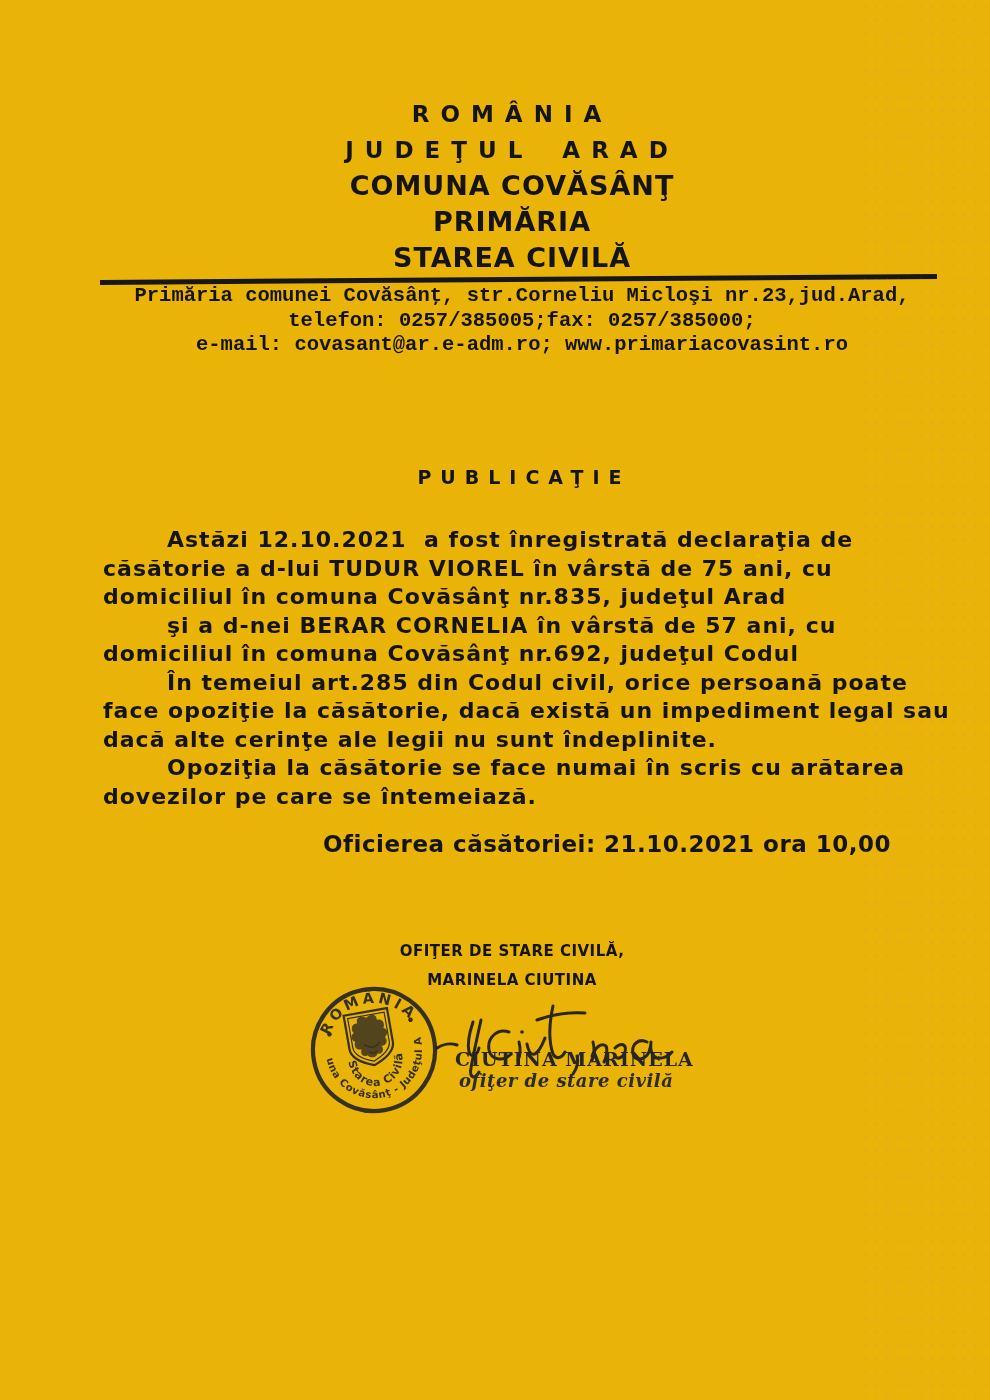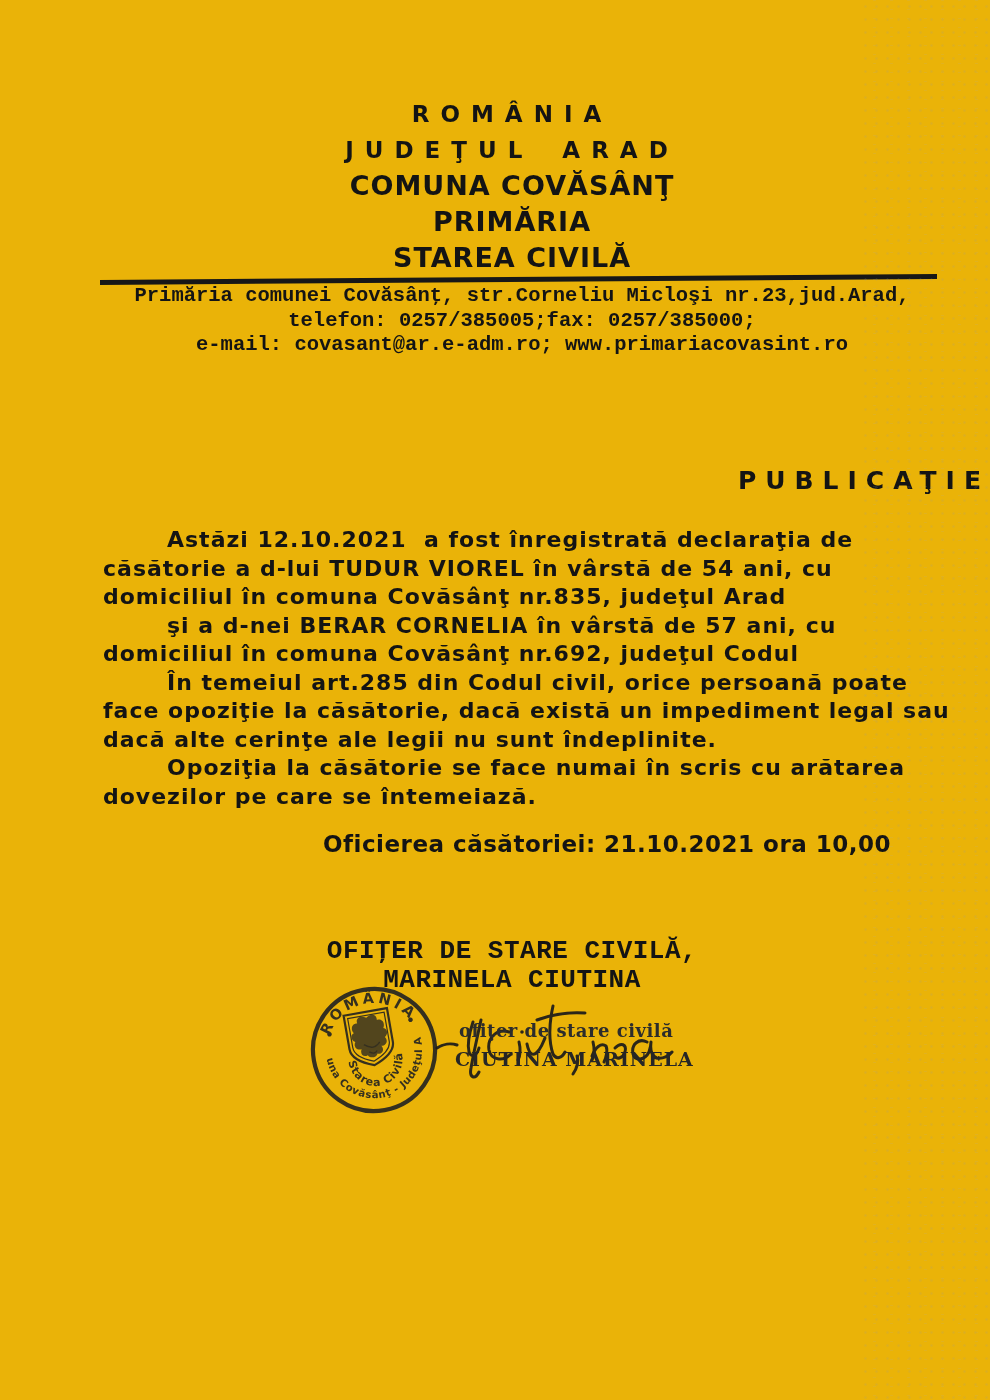--- a/index.html
+++ b/index.html
@@ -18,42 +18,42 @@
   .h-sp{font-size:23px;letter-spacing:11px;word-spacing:10px;}
   .h-big{font-size:27px;letter-spacing:1px;}
   
   .rule{position:absolute;top:277px;left:100px;width:837px;height:4.5px;background:#171717;transform:rotate(-0.4deg);}
   
   .contact{position:absolute;top:284px;left:54px;width:936px;text-align:center;font-family:Liberation Mono, monospace;}
   .contact div{font-size:20.5px;line-height:24.5px;white-space:pre;}
   
   .regnr{position:absolute;top:374px;left:104px;font-size:22px;letter-spacing:0.5px;white-space:pre;}
   
-  .doc-title{position:absolute;top:466px;left:58px;width:932px;text-align:right;font-size:25px;letter-spacing:9px;white-space:pre;}
+  .doc-title{position:absolute;top:466px;left:58px;width:932px;text-align:center;font-size:19px;letter-spacing:9px;white-space:pre;}
   
   .body-block{position:absolute;top:526px;left:103px;width:830px;}
   .bl{font-size:22px;line-height:28.5px;letter-spacing:1px;white-space:pre;}
   .ind{padding-left:64px;}
   
   .ceremony{position:absolute;top:831px;left:323px;font-size:23px;letter-spacing:0.5px;white-space:pre;}
   
   .officer{position:absolute;top:937px;left:34px;width:956px;text-align:center;}
-  .officer div{font-size:26px;line-height:29px;letter-spacing:0.5px;white-space:pre;font-family:Liberation Mono, monospace;}
+  .officer div{font-size:15px;line-height:29px;letter-spacing:0.5px;white-space:pre;}
   
   .stamp-svg{position:absolute;left:299px;top:975px;width:150px;height:150px;opacity:0.9;}
   .sig-svg{position:absolute;left:425px;top:998px;width:250px;height:85px;opacity:0.92;}
   .sig-name{
     position:absolute;left:455px;top:1048px;
     font-family:"DejaVu Serif","Liberation Serif",serif;
     font-weight:bold;font-size:19px;letter-spacing:1px;color:#262626;white-space:pre;
   }
   .sig-role{
-    position:absolute;left:459px;top:1020px;
+    position:absolute;left:459px;top:1070px;
     font-family:"DejaVu Serif","Liberation Serif",serif;
-    font-weight:bold;font-size:18px;letter-spacing:0.5px;color:#2c2c2c;white-space:pre;text-align:right;
+    font-weight:bold;font-style:italic;font-size:18px;letter-spacing:0.5px;color:#2c2c2c;white-space:pre;text-align:right;
   }
   
   .noise{
     position:absolute;top:0;right:0;width:130px;height:1400px;
     background-image:
       radial-gradient(#9a9a9a 1px, transparent 1.4px),
       radial-gradient(#b0b0b0 1px, transparent 1.4px);
     background-size:11px 13px, 17px 9px;
     background-position:0 0, 6px 5px;
     opacity:0.14;
@@ -79,21 +79,21 @@
     <div>Primăria comunei Covăsânţ, str.Corneliu Micloşi nr.23,jud.Arad,</div>
     <div>telefon: 0257/385005;fax: 0257/385000;</div>
     <div>e-mail: covasant@ar.e-adm.ro; www.primariacovasint.ro</div>
   </div>
 
 
   <div class="doc-title">PUBLICAŢIE</div>
 
   <div class="body-block">
     <div class="bl ind">Astăzi 12.10.2021  a fost înregistrată declaraţia de</div>
-    <div class="bl">căsătorie a d-lui TUDUR VIOREL în vârstă de 54 ani, cu</div>
+    <div class="bl">căsătorie a d-lui TUDUR VIOREL în vârstă de 75 ani, cu</div>
     <div class="bl">domiciliul în comuna Covăsânţ nr.835, judeţul Arad</div>
     <div class="bl ind">şi a d-nei BERAR CORNELIA în vârstă de 57 ani, cu</div>
     <div class="bl">domiciliul în comuna Covăsânţ nr.692, judeţul Codul</div>
     <div class="bl ind">În temeiul art.285 din Codul civil, orice persoană poate</div>
     <div class="bl">face opoziţie la căsătorie, dacă există un impediment legal sau</div>
     <div class="bl">dacă alte cerinţe ale legii nu sunt îndeplinite.</div>
     <div class="bl ind">Opoziţia la căsătorie se face numai în scris cu arătarea</div>
     <div class="bl">dovezilor pe care se întemeiază.</div>
   </div>
 

